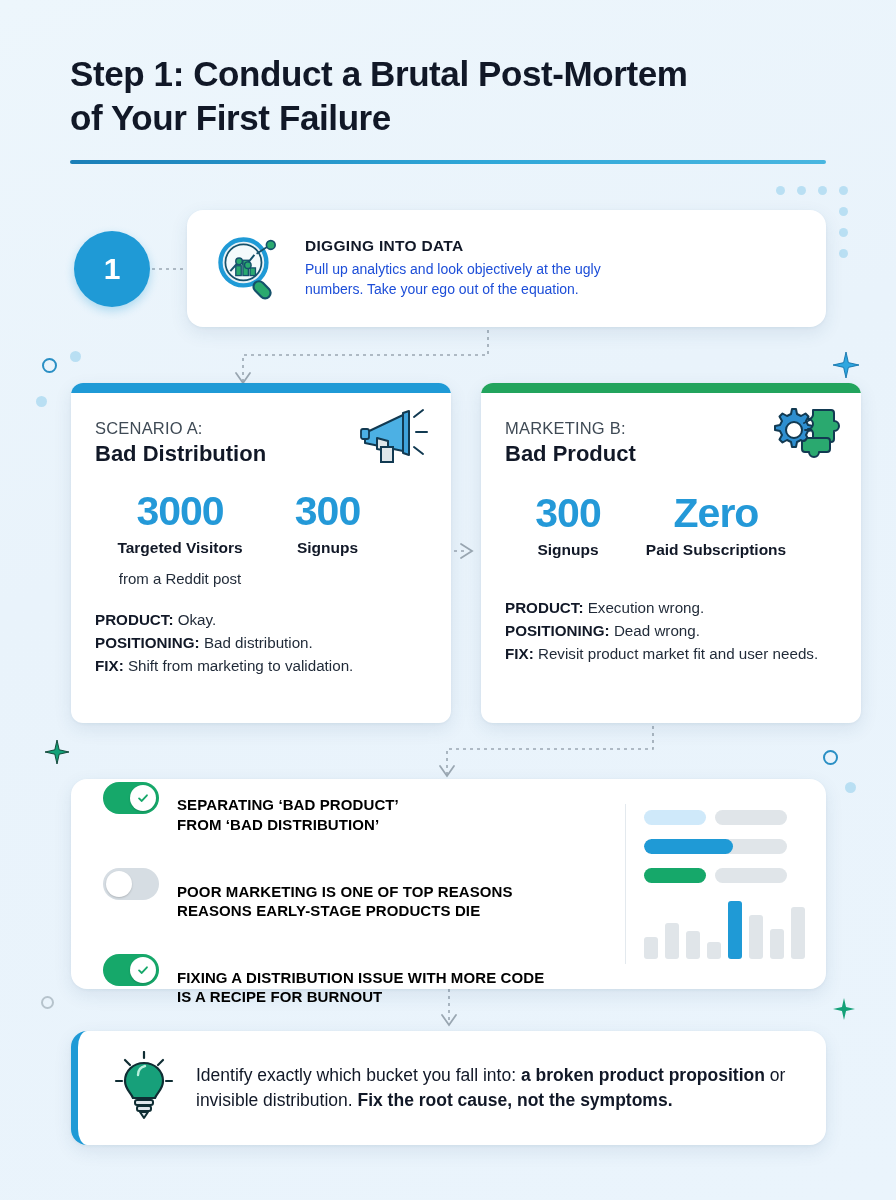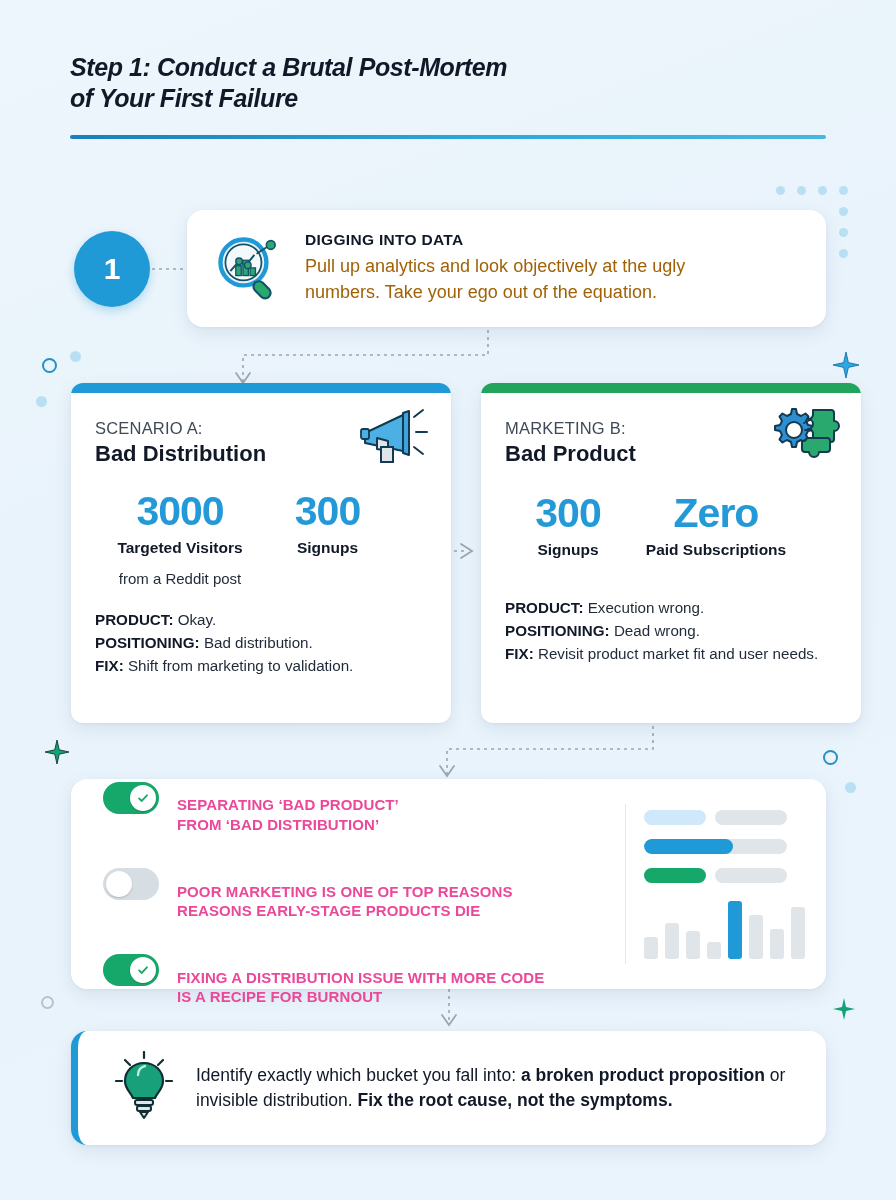--- a/index.html
+++ b/index.html
@@ -19,22 +19,22 @@
   
   .deco { position: absolute; pointer-events: none; }
   .dot { border-radius: 50%; background: #b9dff3; }
   .ring { border-radius: 50%; border: 2.5px solid #2a8fc4; background: transparent; }
   .ring-grey { border-radius: 50%; border: 2px solid #b6c3cc; background: transparent; }
   .spark { display: block; }
 
   
   .header { position: absolute; left: 70px; top: 52px; width: 756px; }
   .title {
-    font-size: 25px; font-weight: bold; color: #111827;
-    line-height: 1.25; letter-spacing: -0.4px; font-style: italic;
+    font-size: 35px; font-weight: bold; color: #111827;
+    line-height: 1.25; letter-spacing: -0.4px;
   }
   .title-rule {
     margin-top: 20px; height: 4px; width: 756px;
     background: linear-gradient(90deg, #1b7fb8 0%, #2fa7d8 55%, #49b6e0 100%);
     border-radius: 2px;
   }
 
   
   .step-circle {
     position: absolute; left: 74px; top: 231px;
@@ -52,21 +52,21 @@
   .card-intro {
     left: 187px; top: 210px; width: 639px; height: 117px;
     display: flex; align-items: center; padding: 4px 24px;
   }
   .intro-icon { width: 78px; flex: 0 0 78px; display:flex; align-items:center; justify-content:center; }
   .intro-text { margin-left: 16px; }
   .intro-head {
     font-size: 15.5px; font-weight: bold; color: #111827;
     letter-spacing: .3px; margin-bottom: 5px;
   }
-  .intro-body { font-size: 18px; color: #a16207; line-height: 1.42; }
+  .intro-body { font-size: 14px; color: #1d4ed8; line-height: 1.42; }
 
   
   .scenario {
     top: 383px; width: 380px; height: 340px;
     border-radius: 12px; overflow: hidden; background: #fff;
   }
   #scenario-a { left: 71px; }
   #scenario-b { left: 481px; }
   .sc-top { height: 10px; width: 100%; }
   .sc-body { padding: 26px 24px 0 24px; position: relative; }
@@ -99,21 +99,21 @@
   }
   .switch.on { background: #16a86a; justify-content: flex-end; }
   .switch.off { background: #d6dde3; justify-content: flex-start; }
   .knob {
     width: 26px; height: 26px; border-radius: 50%; background: #fff;
     margin: 0 3px; display: flex; align-items: center; justify-content: center;
     box-shadow: 0 1px 2px rgba(0,0,0,.18);
   }
   .knob .tick { width: 14px; height: 14px; display: block; }
   .toggle-text {
-    margin-left: 18px; font-size: 15px; font-weight: bold; color: #ec4899;
+    margin-left: 18px; font-size: 15px; font-weight: bold; color: #000000;
     letter-spacing: .1px; line-height: 1.28; margin-top: 34px;
   }
   .mini-sep { width: 1px; height: 160px; background: #e3e9ee; }
   .mini-chart { width: 200px; padding: 10px 18px; }
   .bar-row { display: flex; align-items: center; gap: 9px; margin-bottom: 14px; }
   .pill { height: 15px; border-radius: 8px; }
   .prog { height: 15px; border-radius: 8px; background: #e0e5e9; position: relative; overflow: hidden; }
   .prog > i { display: block; height: 100%; border-radius: 8px; }
   .cols { display: flex; align-items: flex-end; gap: 7px; height: 58px; margin-top: 18px; }
   .col { width: 14px; border-radius: 3px; background: #e0e5e9; }

